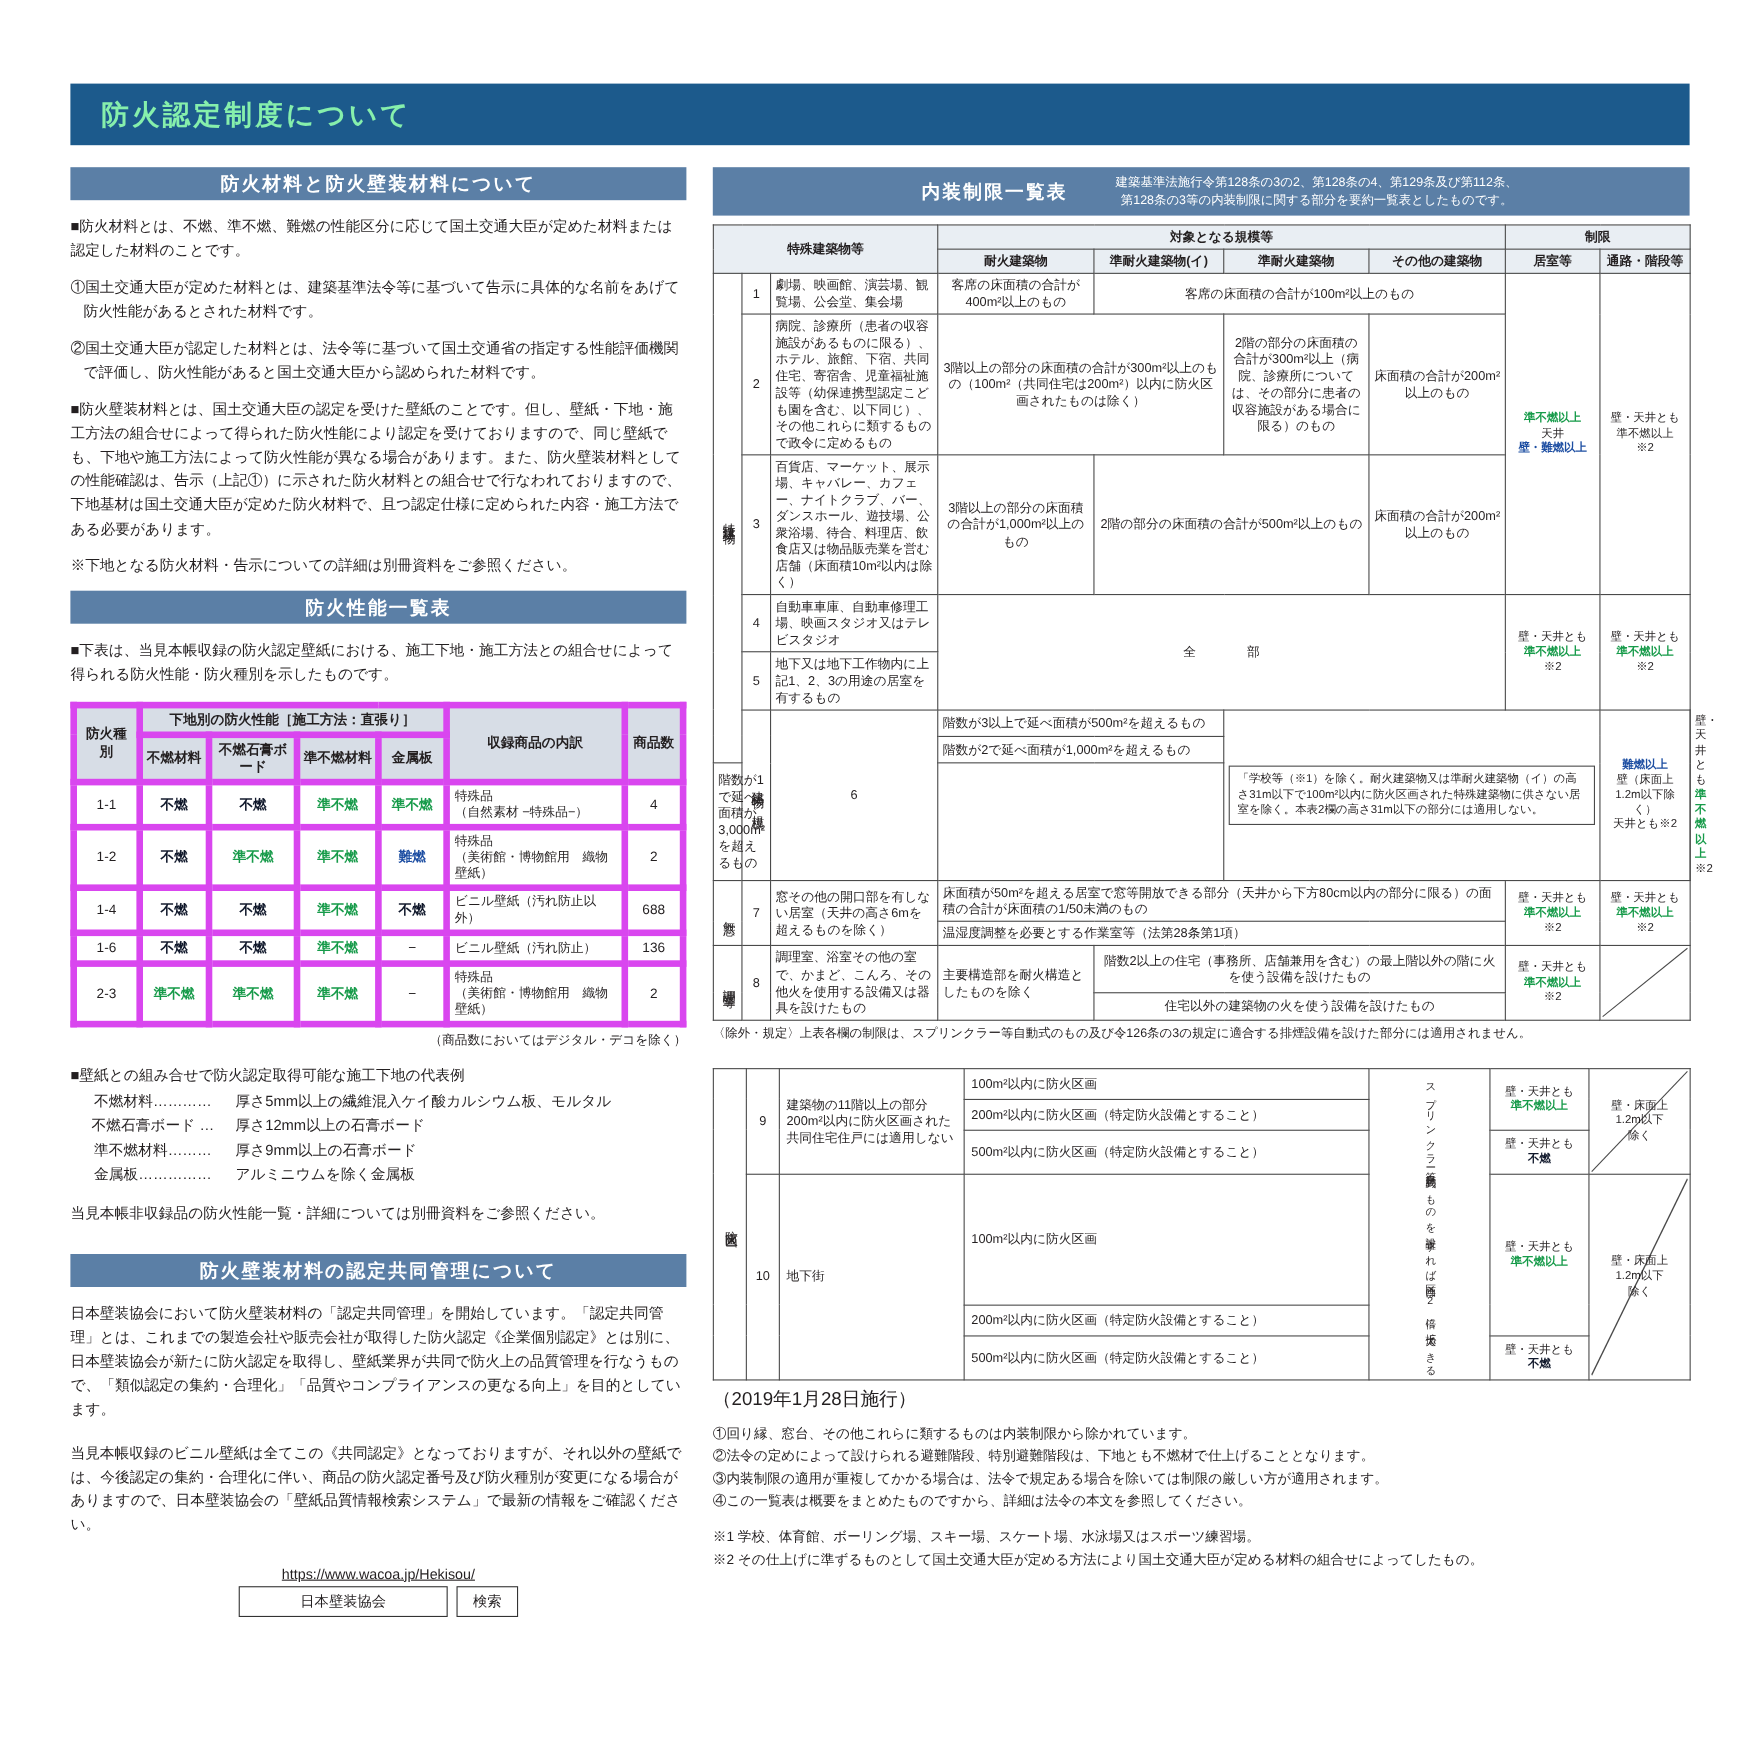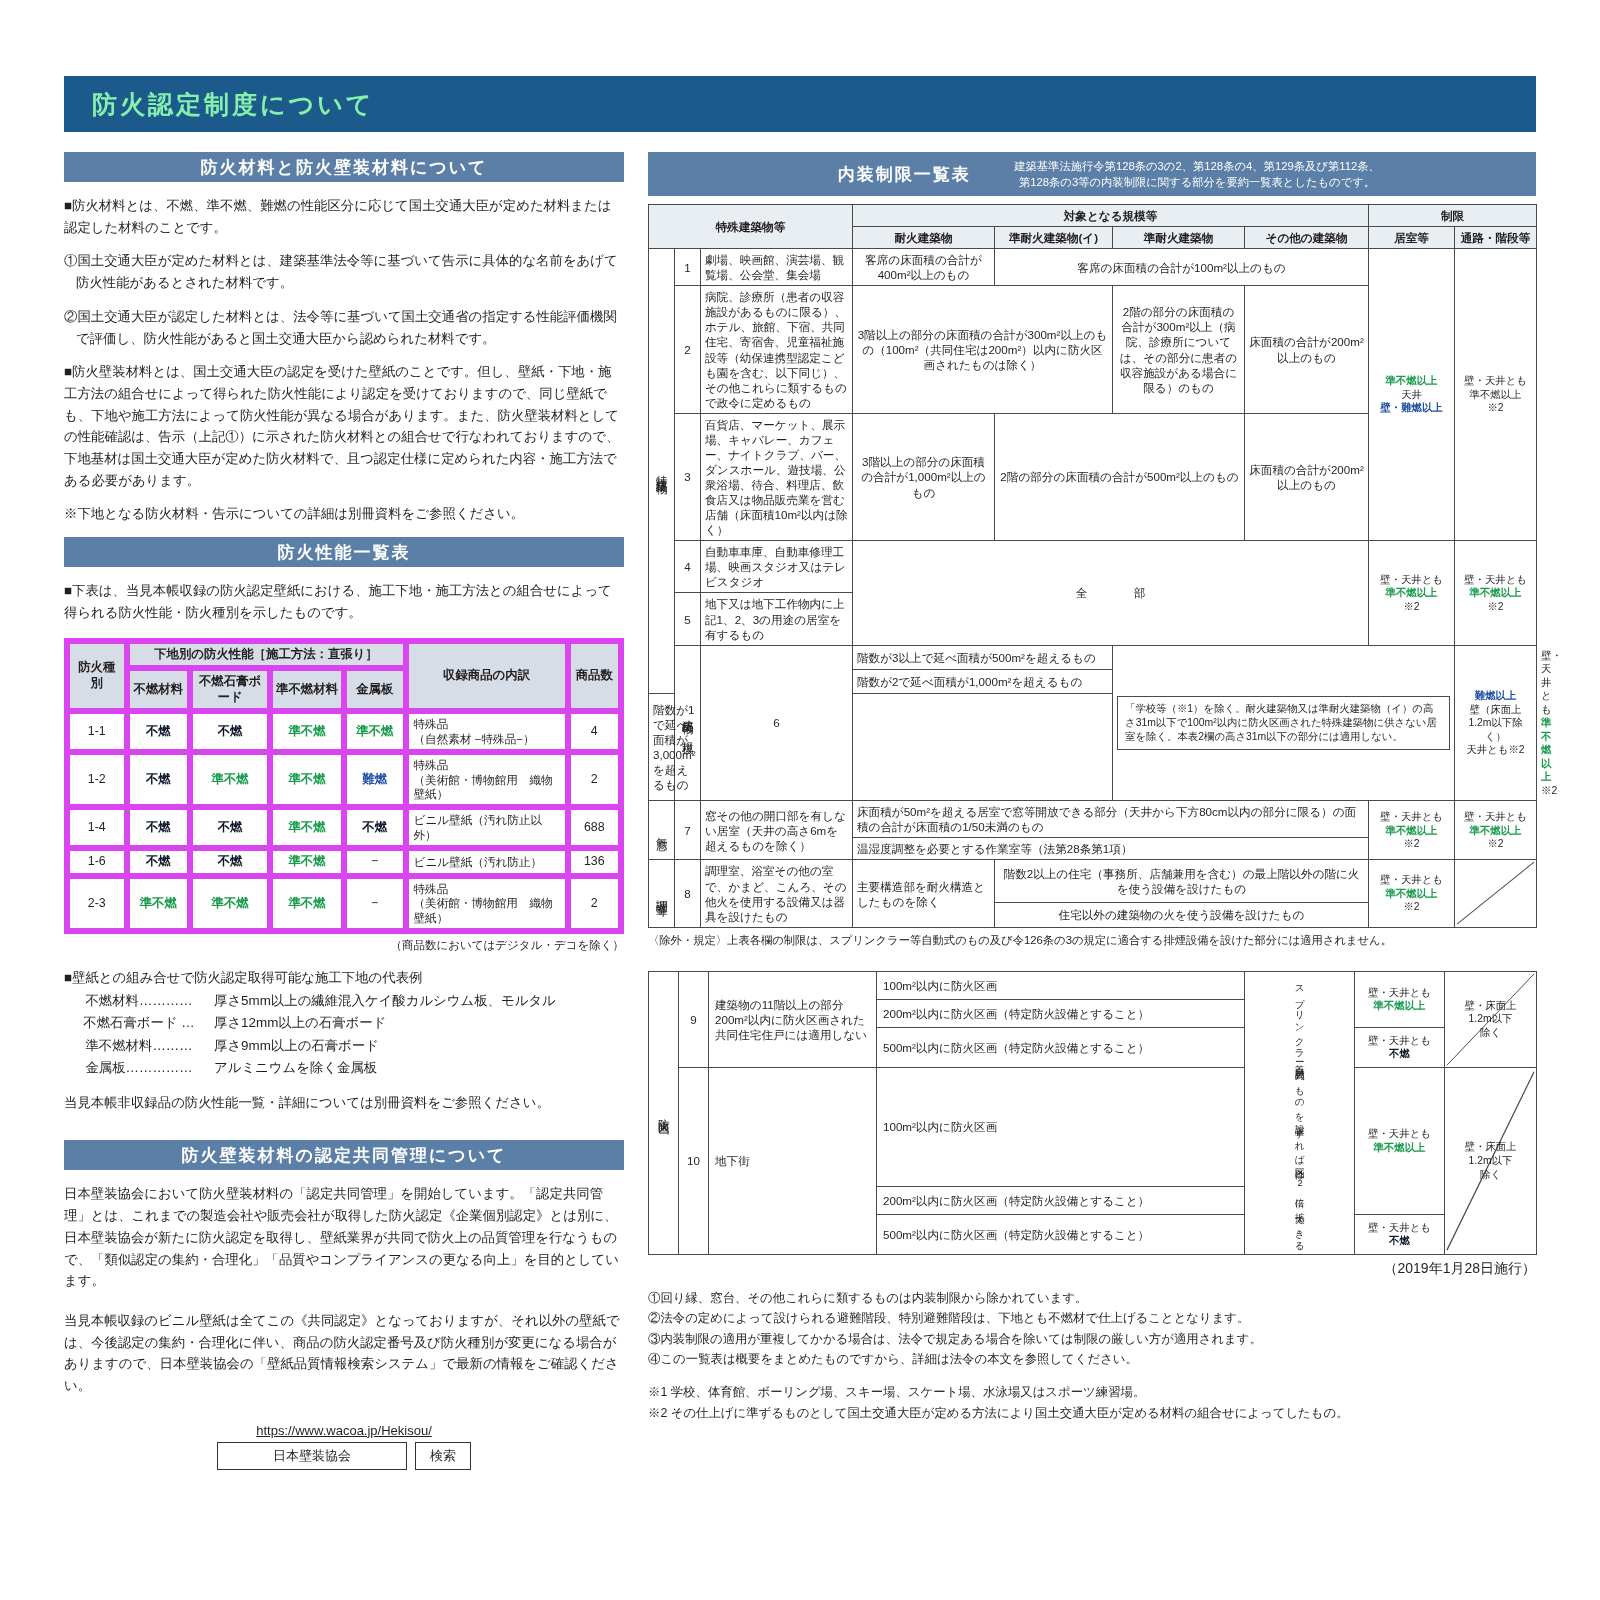--- a/index.html
+++ b/index.html
@@ -88,21 +88,21 @@
   .boxed{
     border:1px solid #4a4a4a; padding:5px 7px; display:inline-block; line-height:1.35;
   }
   .diag{
     position:relative;
   }
   .diag svg{ position:absolute; left:0; top:0; width:100%; height:100%; }
 
   .fnote{ font-size:11.3px; margin-top:4px; width:888px; line-height:1.5; }
   .fnotes{ font-size:12.4px; margin-top:10px; line-height:1.66; width:888px; }
-  .right-date{ font-size:14px; text-align:right; width:888px; margin-top:5px; }
+  .right-date{ font-size:17px; text-align:left; width:888px; margin-top:5px; }
 
   table.fk{
     border-collapse:collapse; width:888px; font-size:11.6px; table-layout:fixed;
     margin-top:22px;
   }
   table.fk th, table.fk td{
     border:1px solid #4a4a4a; padding:6px 6px; vertical-align:middle; line-height:1.3;
   }
 
   

